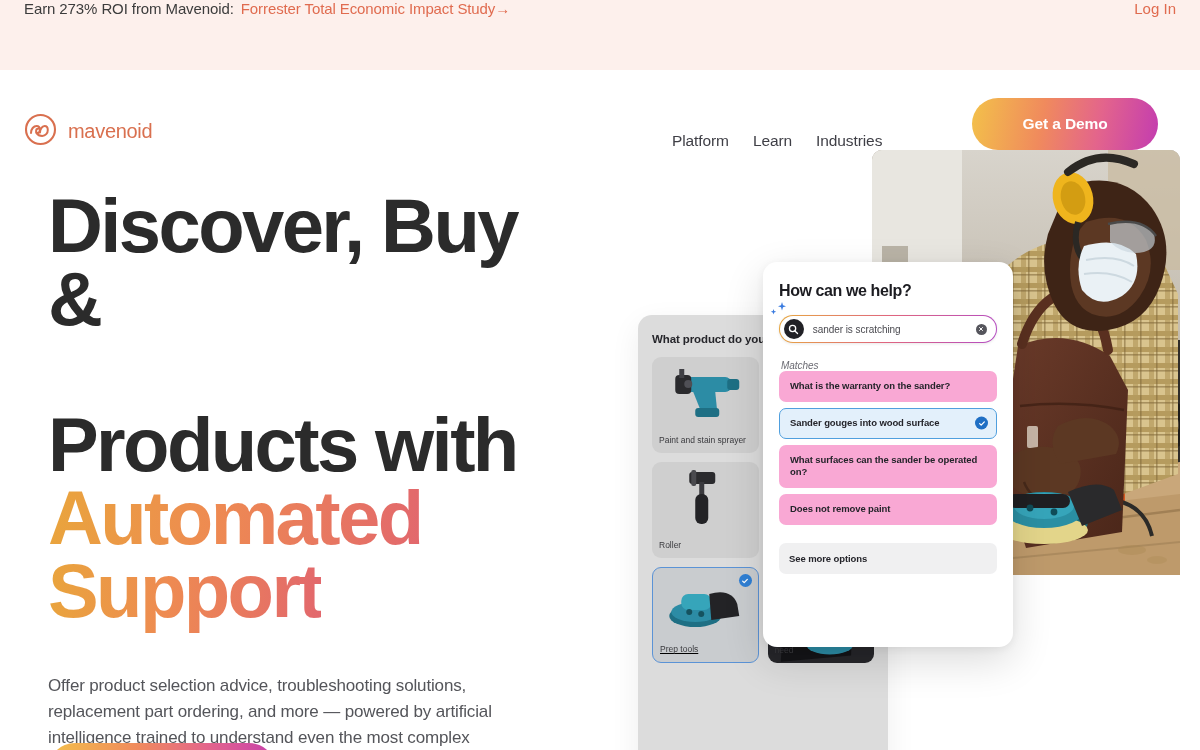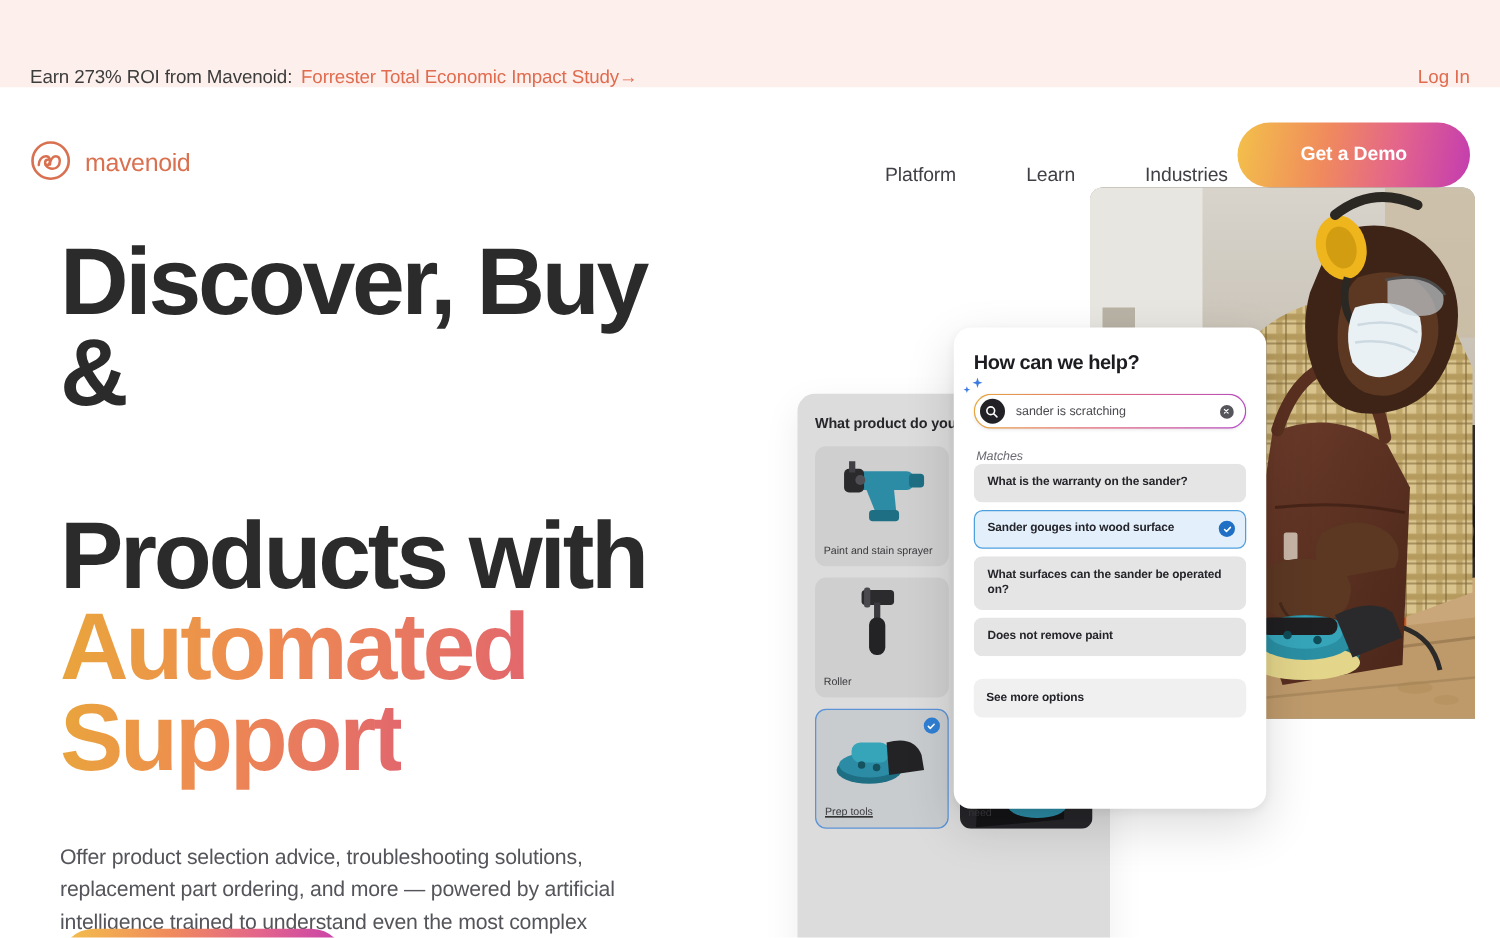--- a/index.html
+++ b/index.html
@@ -9,21 +9,21 @@
     background: #ffffff;
     font-family: "Liberation Sans", sans-serif;
     -webkit-font-smoothing: antialiased;
   }
 
   
   .banner {
     height: 70px;
     background: #FDF0EC;
     display: flex;
-    align-items: flex-end;
+    align-items: flex-start;
     padding: 0 24px 0 24px;
     position: relative;
   }
   .banner-text {
     font-size: 15px;
     color: #3C3C3C;
     letter-spacing: -0.1px;
   }
   .banner-link {
     font-size: 15px;
@@ -53,35 +53,35 @@
     position: relative;
   }
   .logo-wrap { display: flex; align-items: center; gap: 11px; cursor: pointer; }
   .logo-word {
     font-size: 20px;
     color: #D9704F;
     letter-spacing: -0.3px;
   }
   .nav-links {
     position: absolute;
-    left: 708px;
+    left: 672px;
     display: flex;
     align-items: center;
-    gap: 56px;
+    gap: 24px;
   }
   .nav-link {
     font-size: 15.5px;
     color: #3F3F46;
     text-decoration: none;
     cursor: pointer;
     letter-spacing: -0.1px;
   }
   .demo-btn {
     position: absolute;
-    right: 24px;
+    right: 42px;
     width: 186px;
     height: 52px;
     border: none;
     border-radius: 30px;
     background: linear-gradient(100deg, #F3C14A 0%, #F08A5D 38%, #E3648C 68%, #C33CB0 100%);
     color: #fff;
     font-size: 15.5px;
     font-weight: bold;
     font-family: "Liberation Sans", sans-serif;
     cursor: pointer;
@@ -278,21 +278,21 @@
   .search-clear svg { width: 6px; height: 6px; }
 
   .matches-label {
     font-size: 10px;
     color: #6A6A72;
     margin: 17px 0 0 2px;
     letter-spacing: -0.05px;
     font-style: italic;
   }
   .match-item {
-    background: #e5e5e5;
+    background: #f9a8d4;
     border-radius: 7px;
     padding: 8px 10px;
     margin-bottom: 6px;
     font-size: 9.5px;
     font-weight: bold;
     color: #24242A;
     line-height: 1.35;
     position: relative;
     letter-spacing: -0.1px;
     cursor: pointer;

